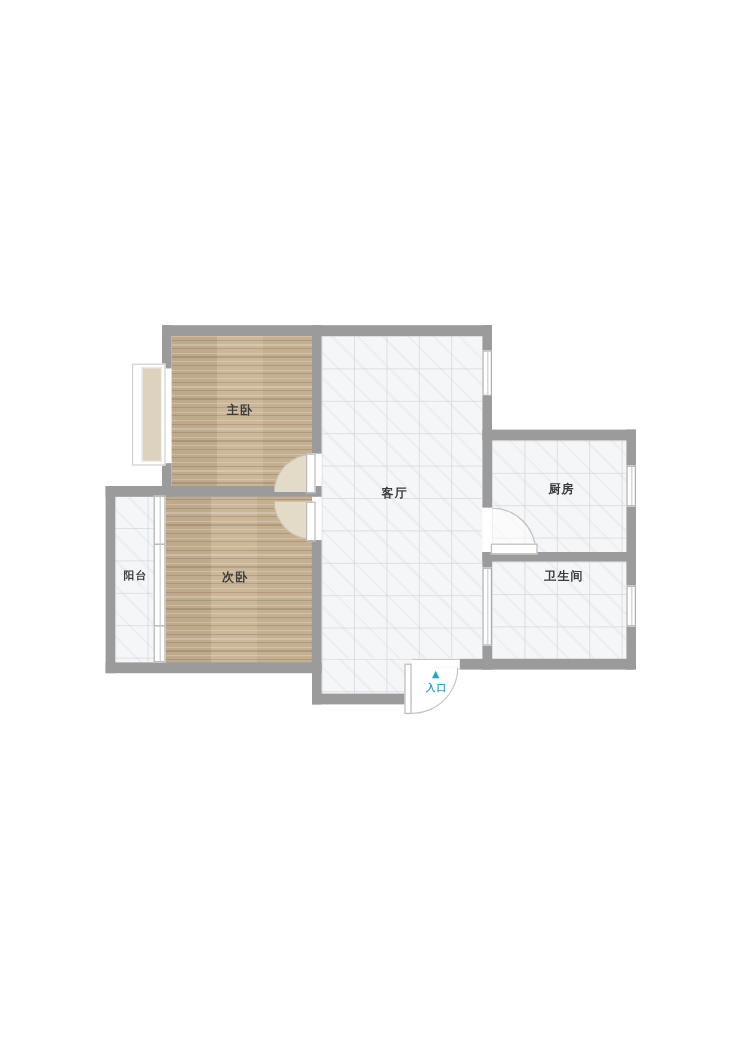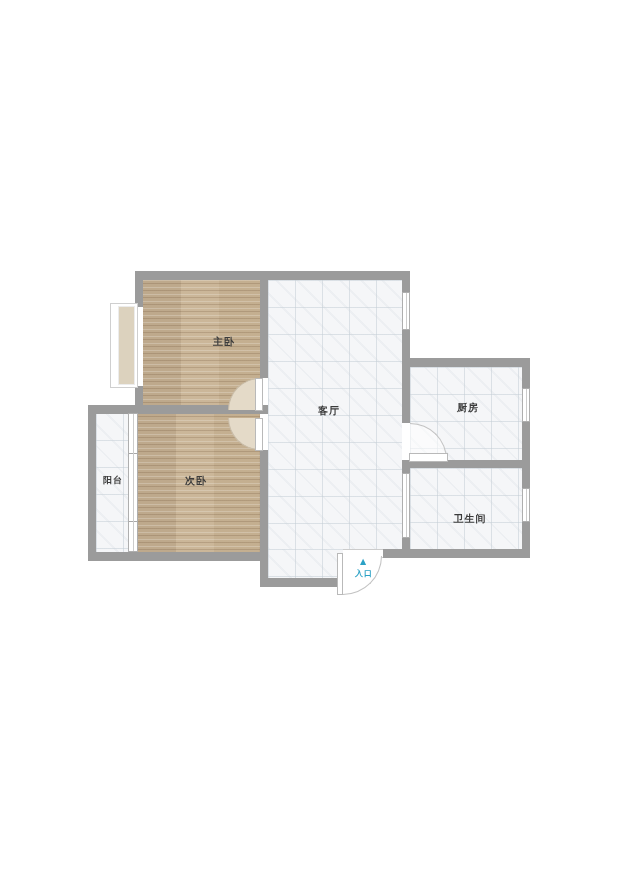--- a/index.html
+++ b/index.html
@@ -98,20 +98,20 @@
   <div class="door-leaf" style="left:255px;top:418px;width:8px;height:33px;"></div>
   <div class="arc arc-kitchen" style="left:410px;top:423px;width:37px;height:37px;"></div>
   <div class="door-leaf" style="left:409px;top:453px;width:39px;height:9px;"></div>
 
   <div class="threshold" style="left:343px;top:549px;width:40px;height:9px;"></div>
   <div class="arc arc-entrance" style="left:343px;top:556px;width:39px;height:39px;"></div>
   <div class="door-leaf" style="left:337px;top:553px;width:6px;height:42px;"></div>
   <div class="entrance-arrow" style="left:363px;top:558px;">▲</div>
   <div class="entrance-label" style="left:364px;top:568px;">入口</div>
 
-  <div class="room-label" style="left:200px;top:342px;margin-left:24px;">主卧</div>
+  <div class="room-label" style="left:200px;top:342px;">主卧</div>
   <div class="room-label" style="left:196px;top:481px;">次卧</div>
   <div class="room-label" style="left:113px;top:480px;font-size:9px;">阳台</div>
   <div class="room-label" style="left:329px;top:411px;">客厅</div>
   <div class="room-label" style="left:468px;top:408px;">厨房</div>
-  <div class="room-label" style="left:470px;top:519px;font-family:Liberation Mono, monospace;">卫生间</div>
+  <div class="room-label" style="left:470px;top:480px;font-family:Liberation Mono, monospace;">卫生间</div>
 
 </div>
 
 </body></html>

